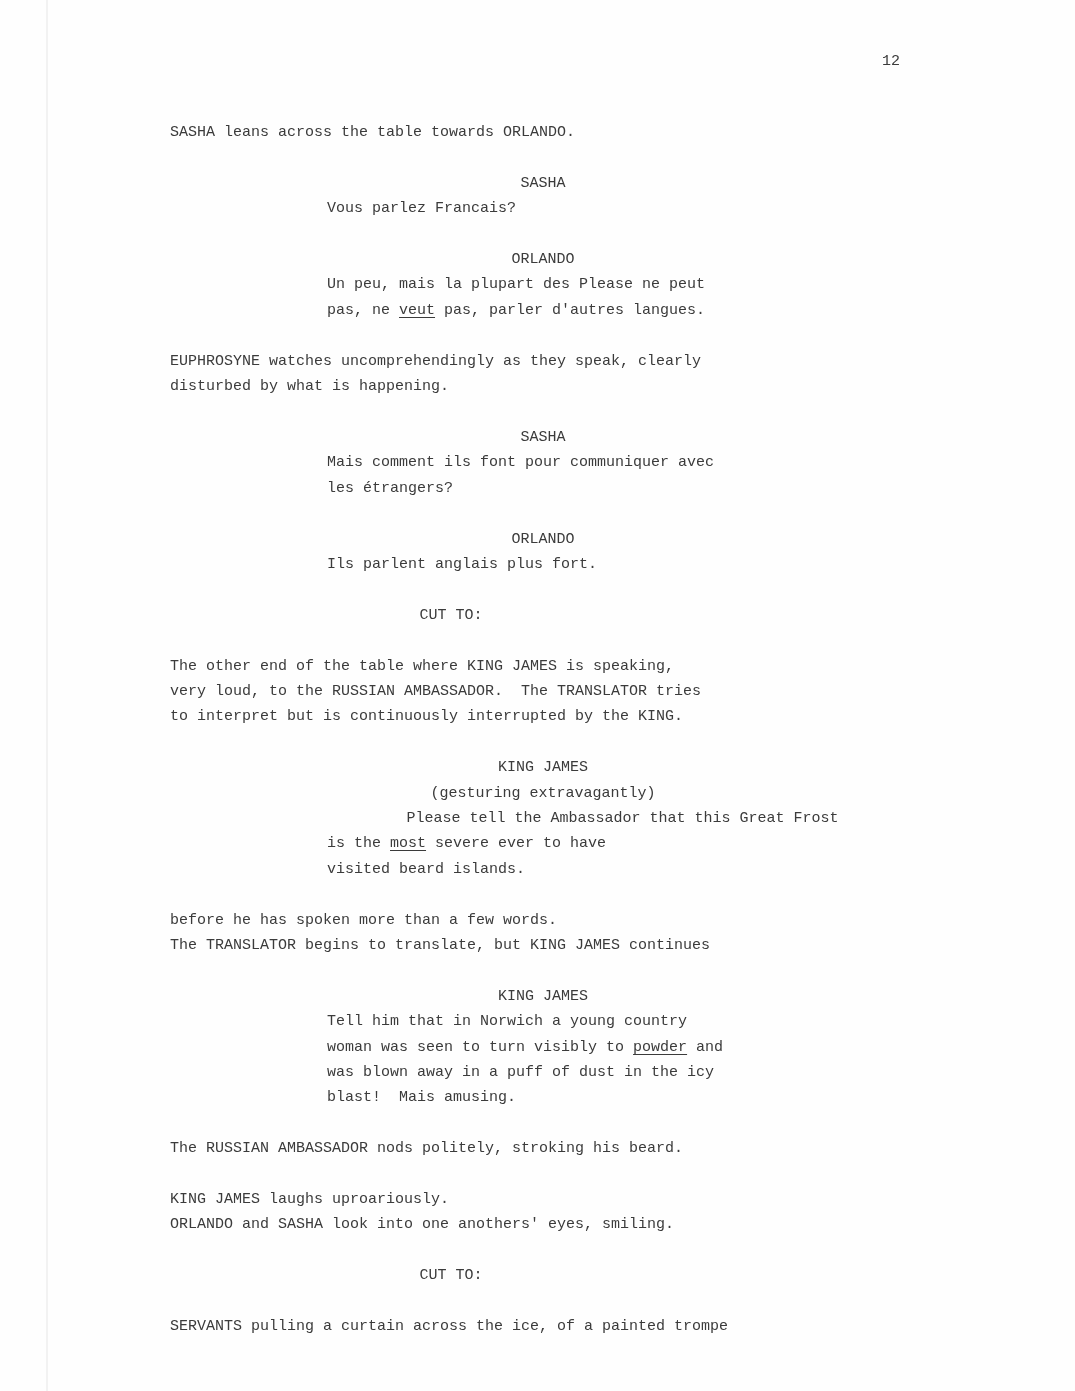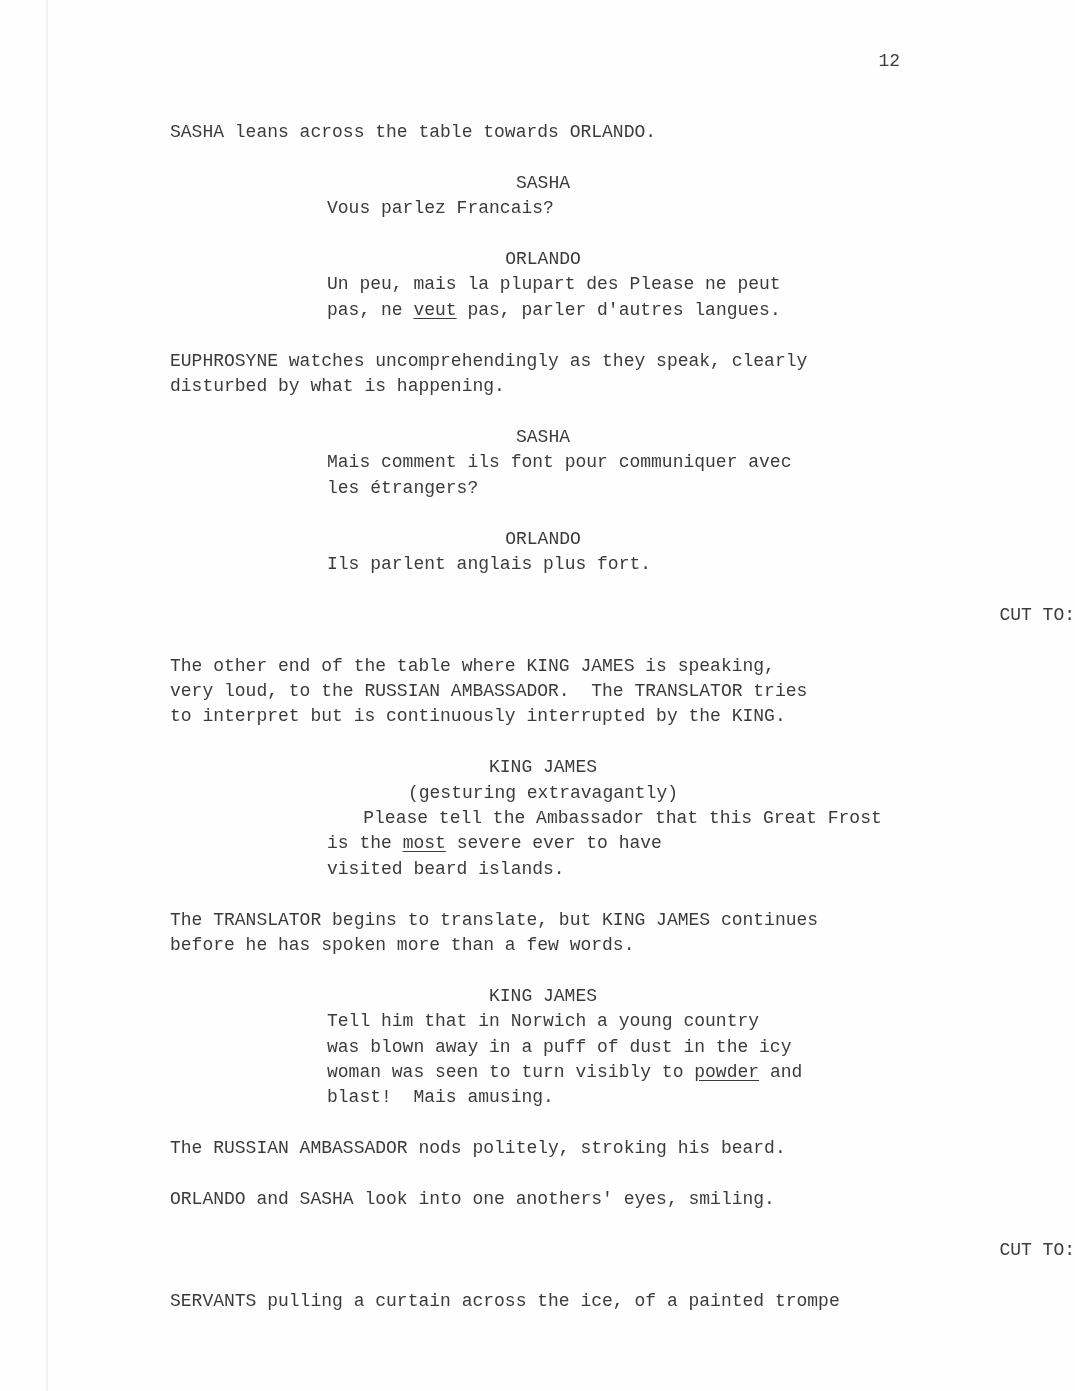--- a/index.html
+++ b/index.html
@@ -7,21 +7,21 @@
     padding: 0;
     background: #ffffff;
   }
   .page {
     position: relative;
     width: 1075px;
     height: 1391px;
     background: var(--paper, #fefefe);
     overflow: hidden;
     font-family: "Liberation Mono", "DejaVu Sans Mono", monospace;
-    font-size: 18px;
+    font-size: 15px;
     line-height: 25.4px;
     color: var(--ink, #3b3b3b);
   }
   .scan-edge {
     position: absolute;
     left: 46px;
     top: 0;
     width: 2px;
     height: 100%;
     background: var(--scan-edge, #f2f2f2);
@@ -41,21 +41,22 @@
   .line { white-space: pre; }
   .line.action { margin-left: 170px; }
   .line.flush  { margin-left: 170px; text-align: center; }
   .line.dialog { margin-left: 327px; }
   .line.cue, .line.paren {
     margin-left: 327px;
     width: 432px;
     text-align: center;
   }
   .line.transition {
-    text-align: right;
+    text-align: center;
+    padding-right: 173px;
   }
   .u {
     text-decoration: underline;
     text-underline-offset: 3px;
   }
 </style>
 </head>
 <body>
 
 <div class="page">
@@ -86,30 +87,31 @@
       <div class="line action"><span>The other end of the table where KING JAMES is speaking,</span></div>
       <div class="line action"><span>very loud, to the RUSSIAN AMBASSADOR.  The TRANSLATOR tries</span></div>
       <div class="line action"><span>to interpret but is continuously interrupted by the KING.</span></div>
       <div class="line blank"><span>&nbsp;</span></div>
       <div class="line cue"><span>KING JAMES</span></div>
       <div class="line paren"><span>(gesturing extravagantly)</span></div>
       <div class="line flush"><span>Please tell the Ambassador that this Great Frost</span></div>
       <div class="line dialog"><span>is the </span><span class="u">most</span><span> severe ever to have</span></div>
       <div class="line dialog"><span>visited beard islands.</span></div>
       <div class="line blank"><span>&nbsp;</span></div>
+      <div class="line action"><span>before he has spoken more than a few words.</span></div>
       <div class="line action"><span>The TRANSLATOR begins to translate, but KING JAMES continues</span></div>
-      <div class="line action"><span>before he has spoken more than a few words.</span></div>
       <div class="line blank"><span>&nbsp;</span></div>
       <div class="line cue"><span>KING JAMES</span></div>
       <div class="line dialog"><span>Tell him that in Norwich a young country</span></div>
+      <div class="line dialog"><span>woman was seen to turn visibly to </span><span class="u">powder</span><span> and</span></div>
       <div class="line dialog"><span>was blown away in a puff of dust in the icy</span></div>
-      <div class="line dialog"><span>woman was seen to turn visibly to </span><span class="u">powder</span><span> and</span></div>
       <div class="line dialog"><span>blast!  Mais amusing.</span></div>
       <div class="line blank"><span>&nbsp;</span></div>
       <div class="line action"><span>The RUSSIAN AMBASSADOR nods politely, stroking his beard.</span></div>
       <div class="line blank"><span>&nbsp;</span></div>
+      <div class="line action"><span>KING JAMES laughs uproariously.</span></div>
       <div class="line action"><span>ORLANDO and SASHA look into one anothers' eyes, smiling.</span></div>
       <div class="line blank"><span>&nbsp;</span></div>
       <div class="line transition"><span>CUT TO:</span></div>
       <div class="line blank"><span>&nbsp;</span></div>
       <div class="line action"><span>SERVANTS pulling a curtain across the ice, of a painted trompe</span></div>
     </div>
 </div>
 
 </body></html>

